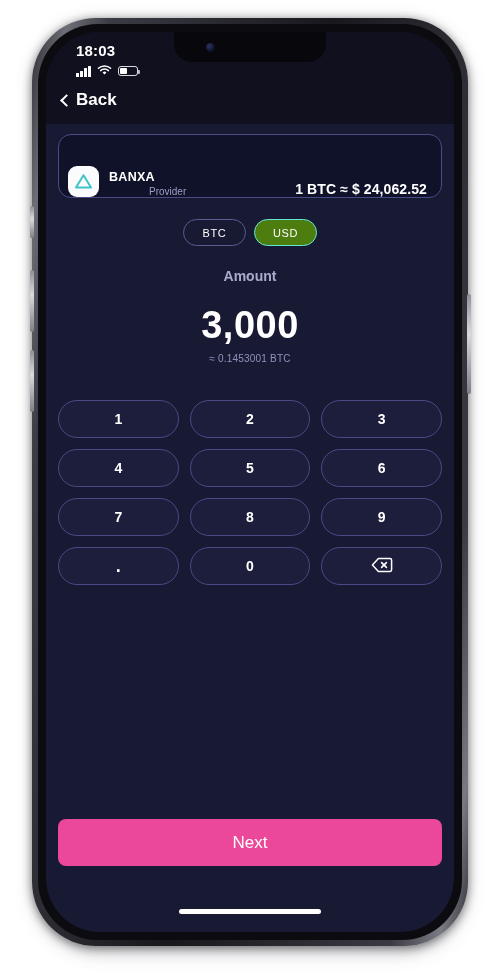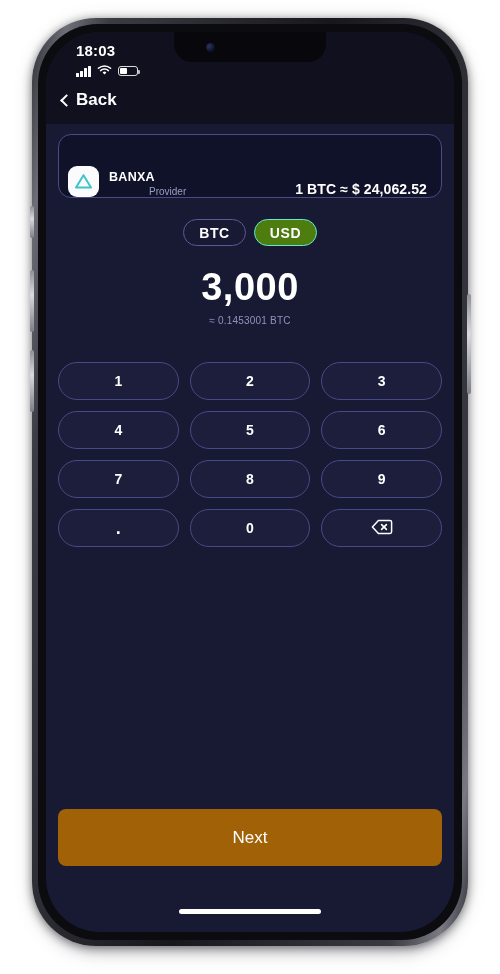--- a/index.html
+++ b/index.html
@@ -130,21 +130,21 @@
   .prov-text { margin-left:10px; line-height:1.15; }
   .prov-name { color:#fff; font-size:12.5px; font-weight:700; letter-spacing:.3px; }
   .prov-role { color:#9b9ec2; font-size:10px; margin-top:1px;margin-left:40px; }
   .prov-rate { margin-left:auto; color:#fff; font-size:14px; font-weight:700; letter-spacing:.1px; }
 
   
   .toggle-row { display:flex; justify-content:center; gap:8px; margin-top:21px; }
   .toggle-pill {
     width:63px;height:27px;border-radius:14px;
     display:flex;align-items:center;justify-content:center;
-    font-size:14px;font-weight:700;letter-spacing:.6px;cursor:pointer;text-align:right;
+    font-size:11px;font-weight:400;letter-spacing:.6px;cursor:pointer;text-align:right;
   }
   .toggle-pill.off { border:1px solid #5a5a95; color:#fff; background:transparent; }
   .toggle-pill.on  { background:#4d7c0f; color:#fff; border:1px solid #5eead4; }
 
   
   .amount-label { text-align:center; color:#a9abcd; font-size:14px; font-weight:700; margin-top:22px; }
   .amount-value { text-align:center; color:#fff; font-size:38px; font-weight:700; letter-spacing:.5px; margin-top:20px; }
   .amount-sub   { text-align:center; color:#9193bb; font-size:10px; margin-top:6px; letter-spacing:.2px; }
 
   
@@ -160,22 +160,22 @@
     border-radius: 19px;
     background: #1c1e3c;
     display:flex;align-items:center;justify-content:center;
     color:#fff;font-size:14px;font-weight:700;cursor:pointer;
   }
   .key.dot { font-size:18px; }
 
   
   .next-btn {
     position:absolute; left:12px; right:12px; bottom:66px;
-    height:57px; border-radius:8px;
-    background:#a16207;
+    height:47px; border-radius:8px;
+    background:#ec4899;
     display:flex;align-items:center;justify-content:center;
     color:#ffffff;font-size:17px;font-weight:400;cursor:pointer;
   }
   .home-ind {
     position:absolute; left:50%; transform:translateX(-50%);
     bottom:18px; width:142px; height:5px; border-radius:3px; background:#fff;
   }
 </style>
 </head>
 <body>
@@ -241,20 +241,21 @@
           <div class="prov-role">Provider</div>
         </div>
         <div class="prov-rate">1 BTC ≈ $ 24,062.52</div>
       </div>
 
       <div class="toggle-row">
         <div class="toggle-pill off">BTC</div>
         <div class="toggle-pill on">USD</div>
       </div>
 
+      <div class="amount-label">Amount</div>
       <div class="amount-value">3,000</div>
       <div class="amount-sub">≈ 0.1453001 BTC</div>
 
       <div class="keypad">
         <div class="key">1</div>
         <div class="key">2</div>
         <div class="key">3</div>
         <div class="key">4</div>
         <div class="key">5</div>
         <div class="key">6</div>

